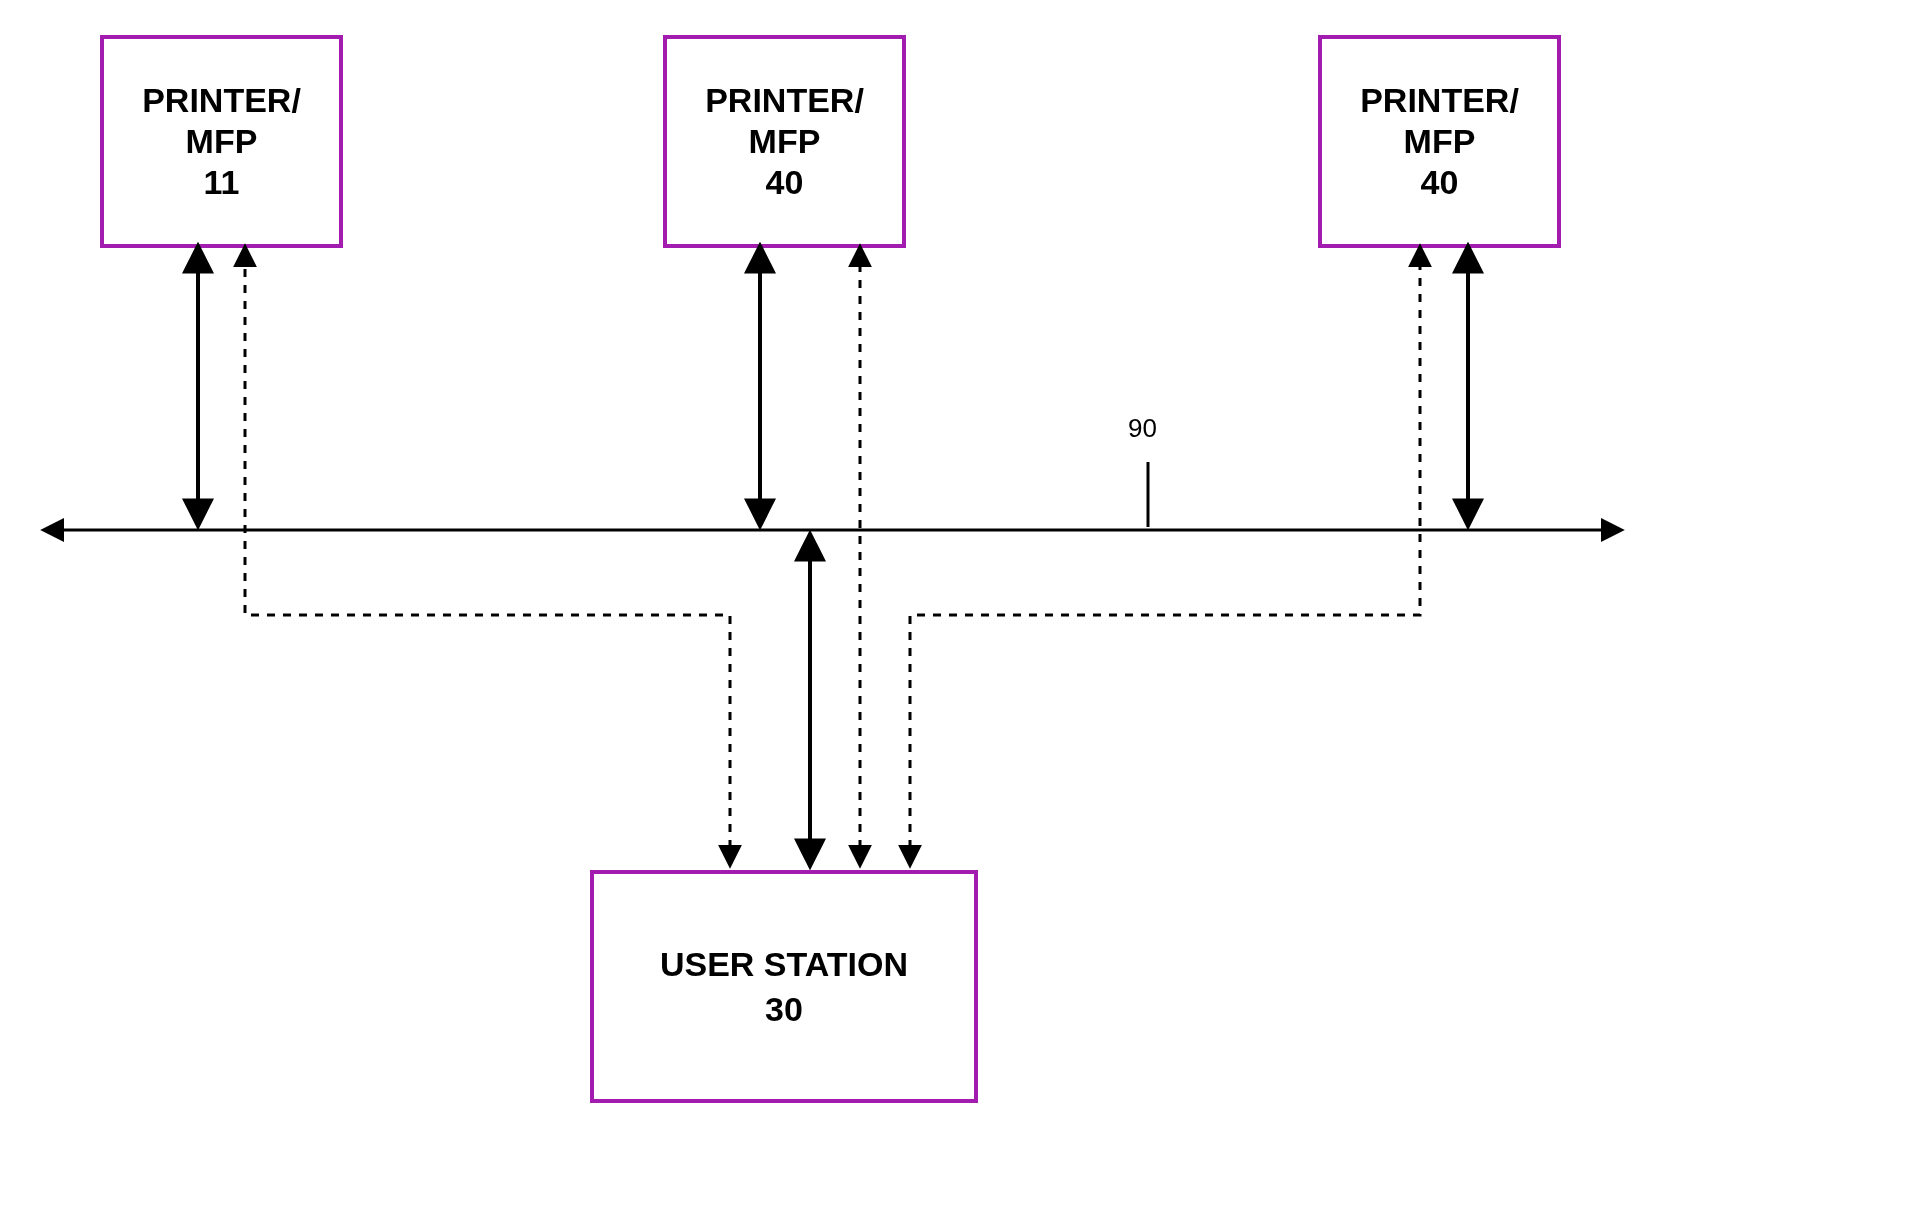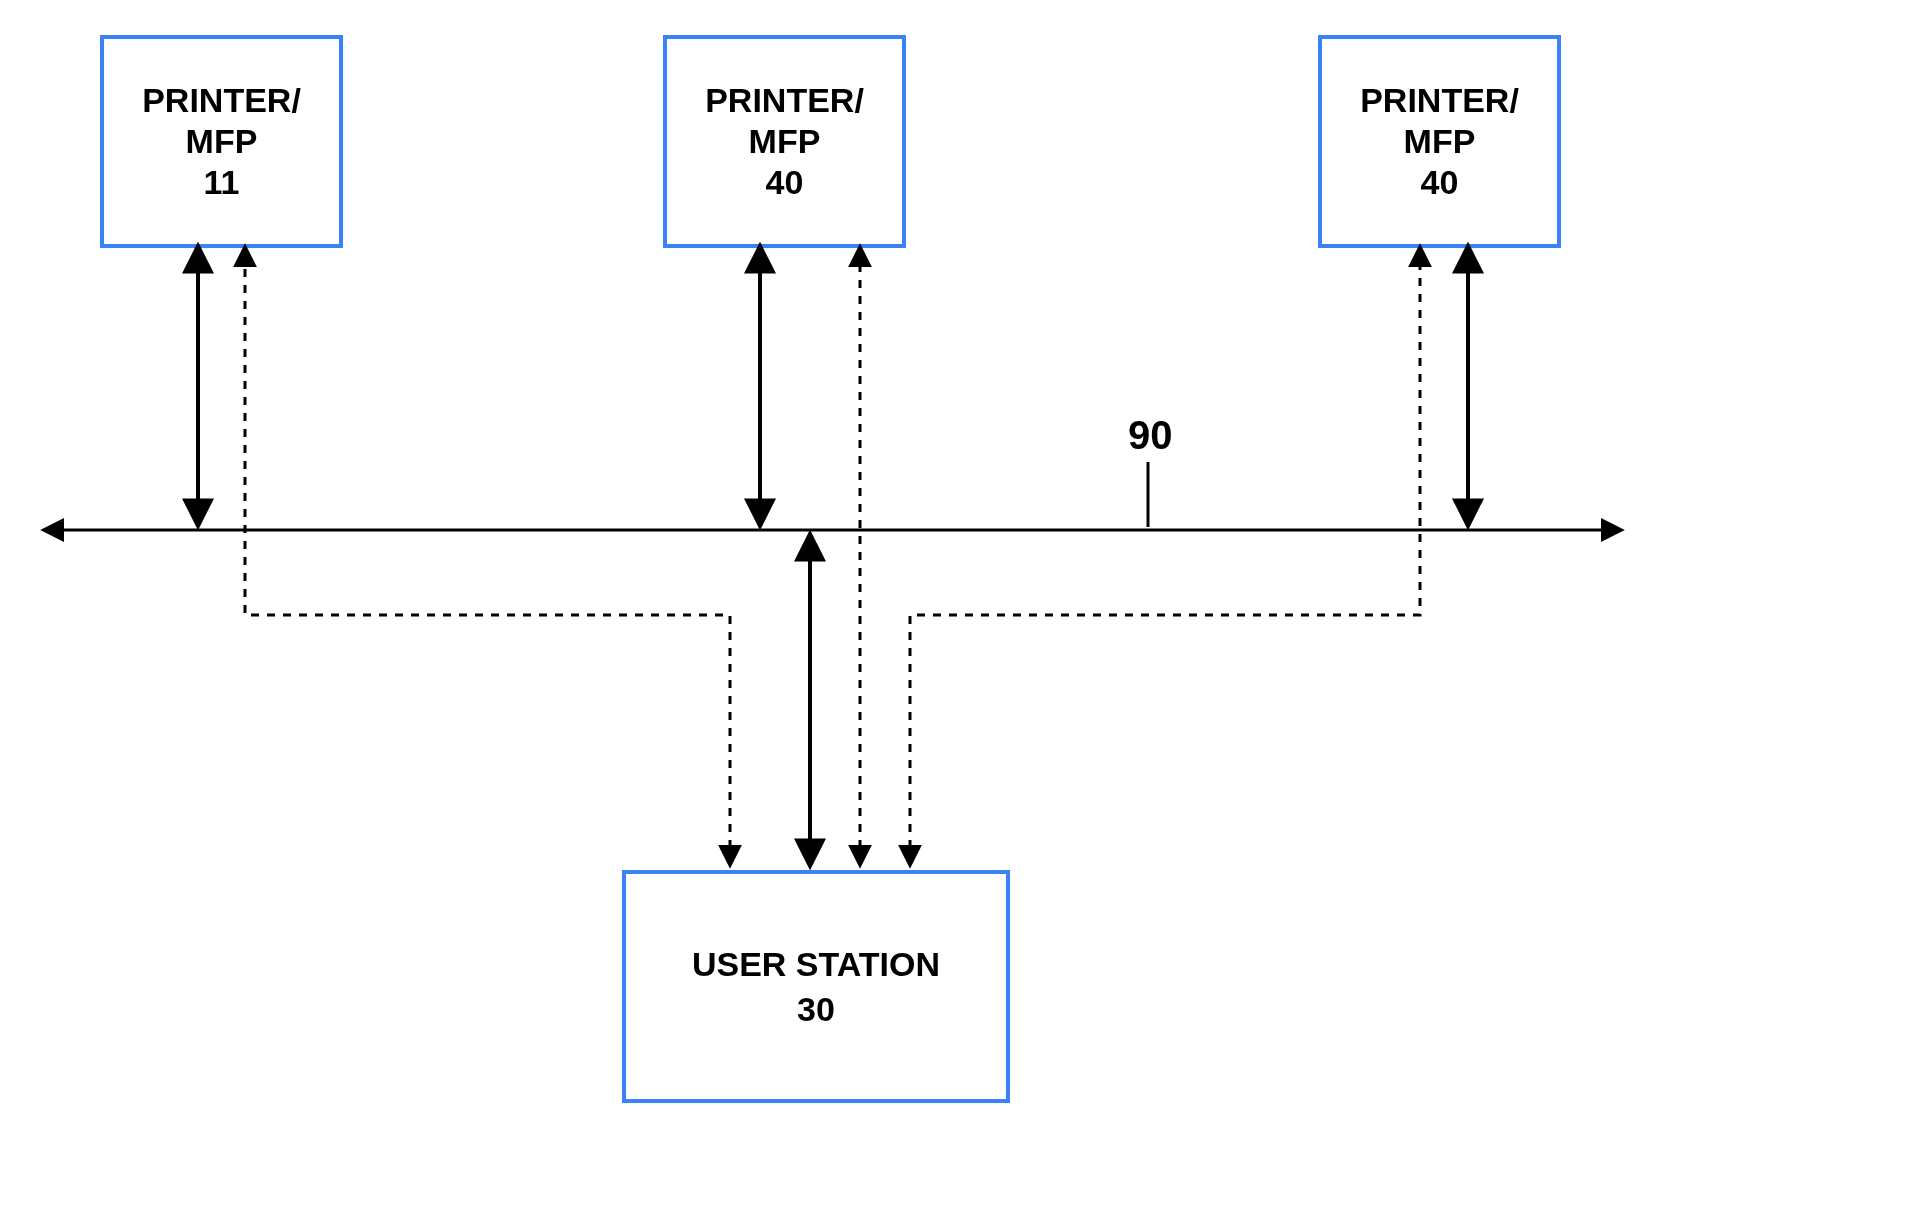--- a/index.html
+++ b/index.html
@@ -6,21 +6,21 @@
       margin: 0;
       padding: 0;
       font-family: Arial, Helvetica, sans-serif;
       background: #fff;
       width: 1913px;
       height: 1217px;
       position: relative;
     }
     .box {
       position: absolute;
-      border: 4px solid #3b82f6;
+      border: 4px solid #a21caf;
       background: #fff;
       display: flex;
       flex-direction: column;
       justify-content: center;
       align-items: center;
       font-weight: bold;
     }
     .printer-box {
       width: 235px;
       height: 205px;
@@ -37,22 +37,22 @@
     svg.connector {
       position: absolute;
       top: 0;
       left: 0;
       width: 1913px;
       height: 1217px;
       pointer-events: none;
     }
     .bus-label {
       position: absolute;
-      font-size: 40px;
-      font-weight: bold;
+      font-size: 26px;
+      font-weight: normal;
     }
   </style>
 </head>
 <body>
 
 <div class="box printer-box" style="left:100px; top:35px;">
   <span class="label-text">PRINTER/</span>
   <span class="label-text">MFP</span>
   <span class="label-text">11</span>
 </div>
@@ -62,21 +62,21 @@
   <span class="label-text">MFP</span>
   <span class="label-text">40</span>
 </div>
 
 <div class="box printer-box" style="left:1318px; top:35px;">
   <span class="label-text">PRINTER/</span>
   <span class="label-text">MFP</span>
   <span class="label-text">40</span>
 </div>
 
-<div class="box user-box" style="left:622px; top:870px;align-items:center;">
+<div class="box user-box" style="left:590px; top:870px;align-items:center;">
   <span class="label-text">USER STATION</span>
   <span class="label-text">30</span>
 </div>
 
 <div class="bus-label" style="left:1128px; top:413px;">90</div>
 
 <svg class="connector" viewBox="0 0 1913 1217">
   <defs>
     <marker id="arrow" viewBox="0 0 10 10" refX="8" refY="5" markerWidth="8" markerHeight="8" orient="auto-start-reverse">
       <path d="M 0 0 L 10 5 L 0 10 z" fill="#000"></path>

